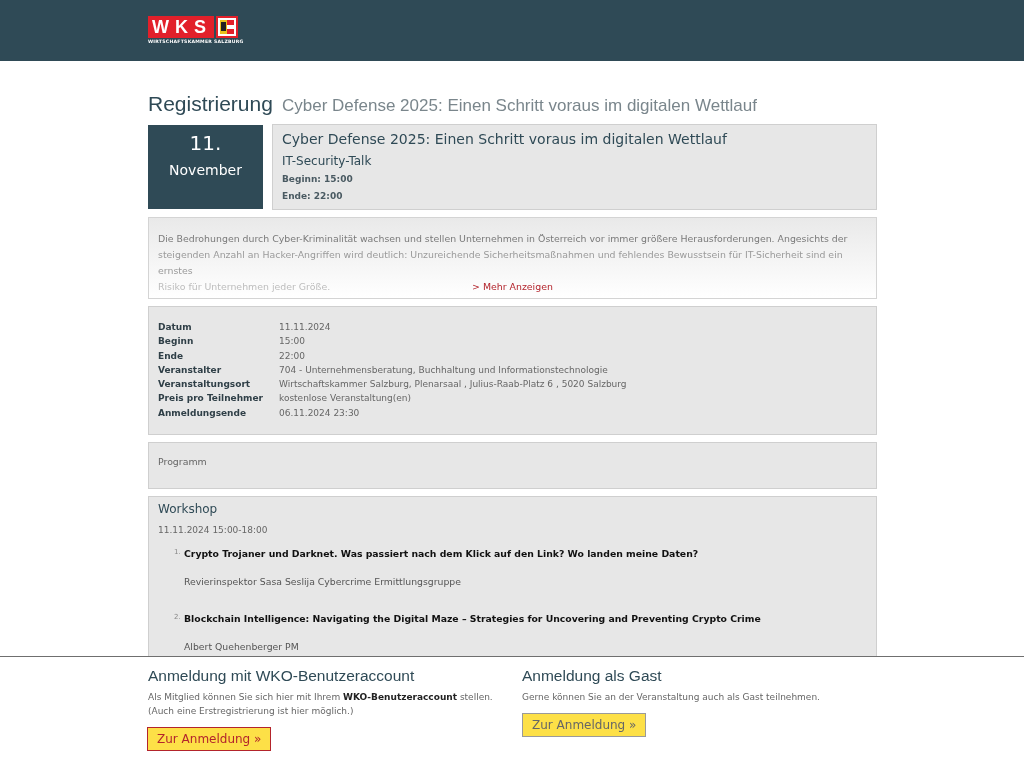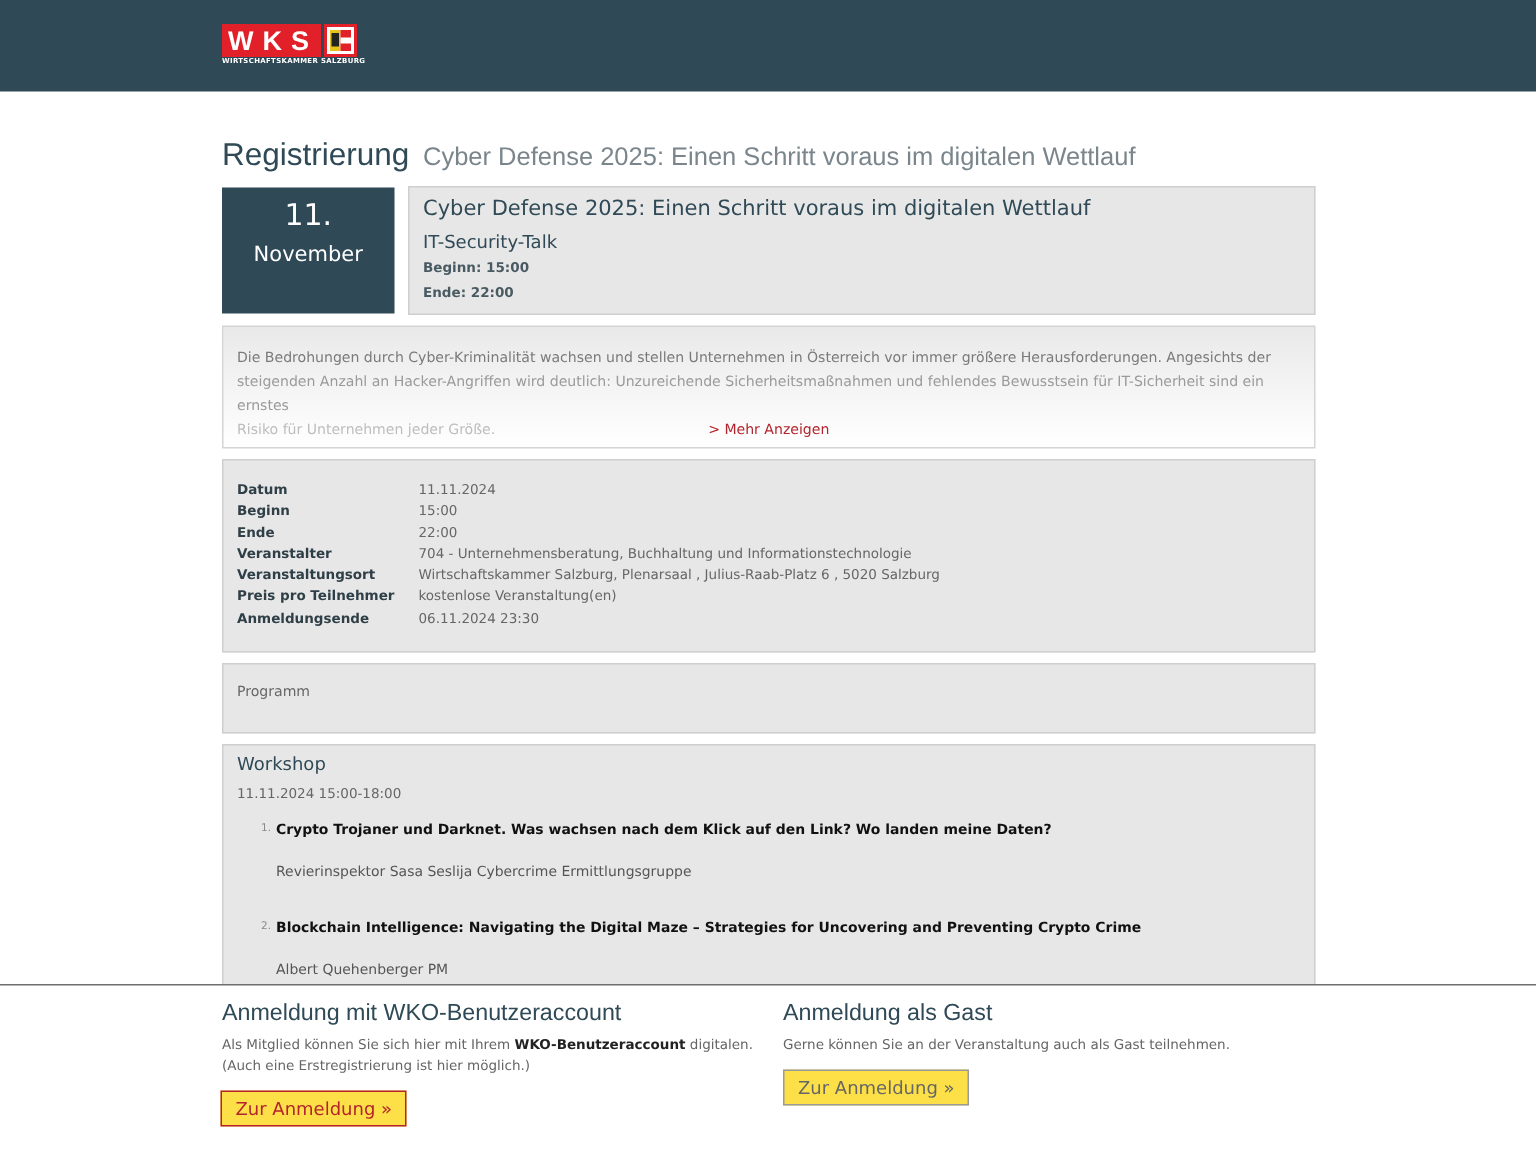--- a/index.html
+++ b/index.html
@@ -138,35 +138,35 @@
 <div class="prog-box">
   <span>Programm</span>
 </div>
 
 <div class="ws-box">
   <div class="ws-title">Workshop</div>
   <div class="ws-date">11.11.2024 15:00-18:00</div>
   <ol class="ws-list">
     <li class="ws-item">
       <span class="num">1.</span>
-      <div class="it-title">Crypto Trojaner und Darknet. Was wachsen nach dem Klick auf den Link? Wo landen meine Daten?</div>
+      <div class="it-title">Crypto Trojaner und Darknet. Was passiert nach dem Klick auf den Link? Wo landen meine Daten?</div>
       <div class="it-sub">Revierinspektor Sasa Seslija Cybercrime Ermittlungsgruppe</div>
     </li>
     <li class="ws-item">
       <span class="num">2.</span>
       <div class="it-title">Blockchain Intelligence: Navigating the Digital Maze – Strategies for Uncovering and Preventing Crypto Crime</div>
       <div class="it-sub">Albert Quehenberger PM</div>
     </li>
   </ol>
 </div>
 
 <div class="bottom-panel">
   <div class="login-col" style="left:148px; width:360px;">
     <h2>Anmeldung mit WKO-Benutzeraccount</h2>
-    <p><span>Als Mitglied können Sie sich hier mit Ihrem </span><b>WKO-Benutzeraccount</b><span> digitalen.</span><br><span>(Auch eine Erstregistrierung ist hier möglich.)</span></p>
+    <p><span>Als Mitglied können Sie sich hier mit Ihrem </span><b>WKO-Benutzeraccount</b><span> stellen.</span><br><span>(Auch eine Erstregistrierung ist hier möglich.)</span></p>
   </div>
   <a class="btn btn-red" style="left:147px; top:70px;">Zur Anmeldung »</a>
 
   <div class="login-col" style="left:522px; width:360px;">
     <h2>Anmeldung als Gast</h2>
     <p>Gerne können Sie an der Veranstaltung auch als Gast teilnehmen.</p>
   </div>
   <a class="btn btn-grey" style="left:522px; top:56px;">Zur Anmeldung »</a>
 </div>
 

